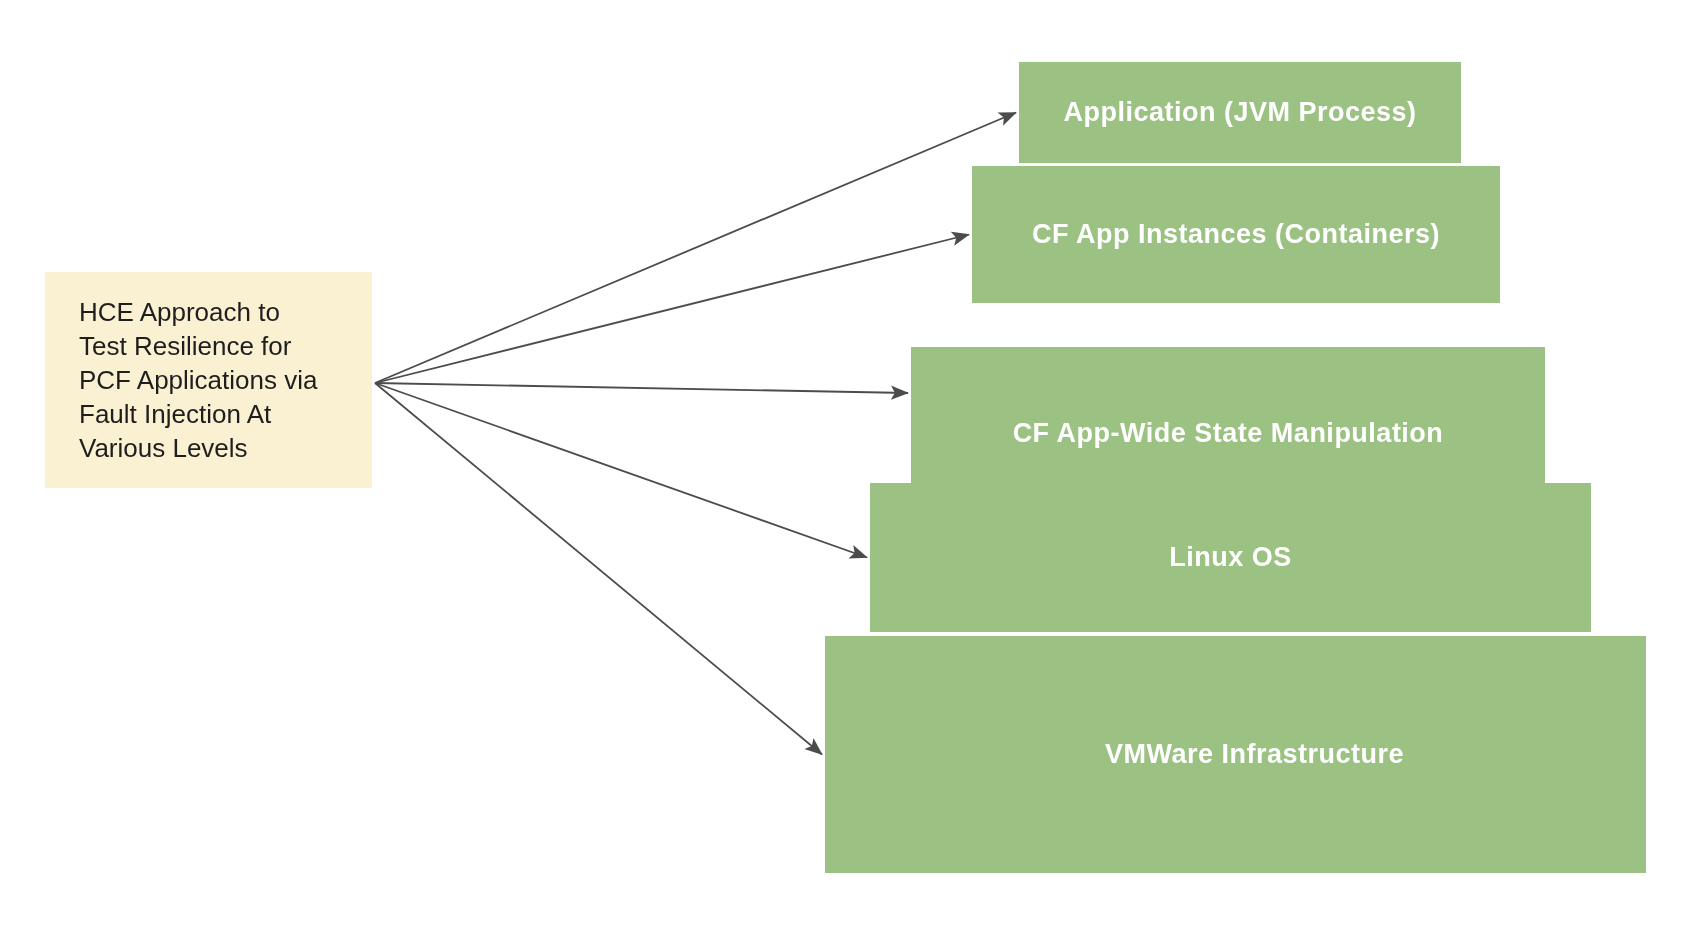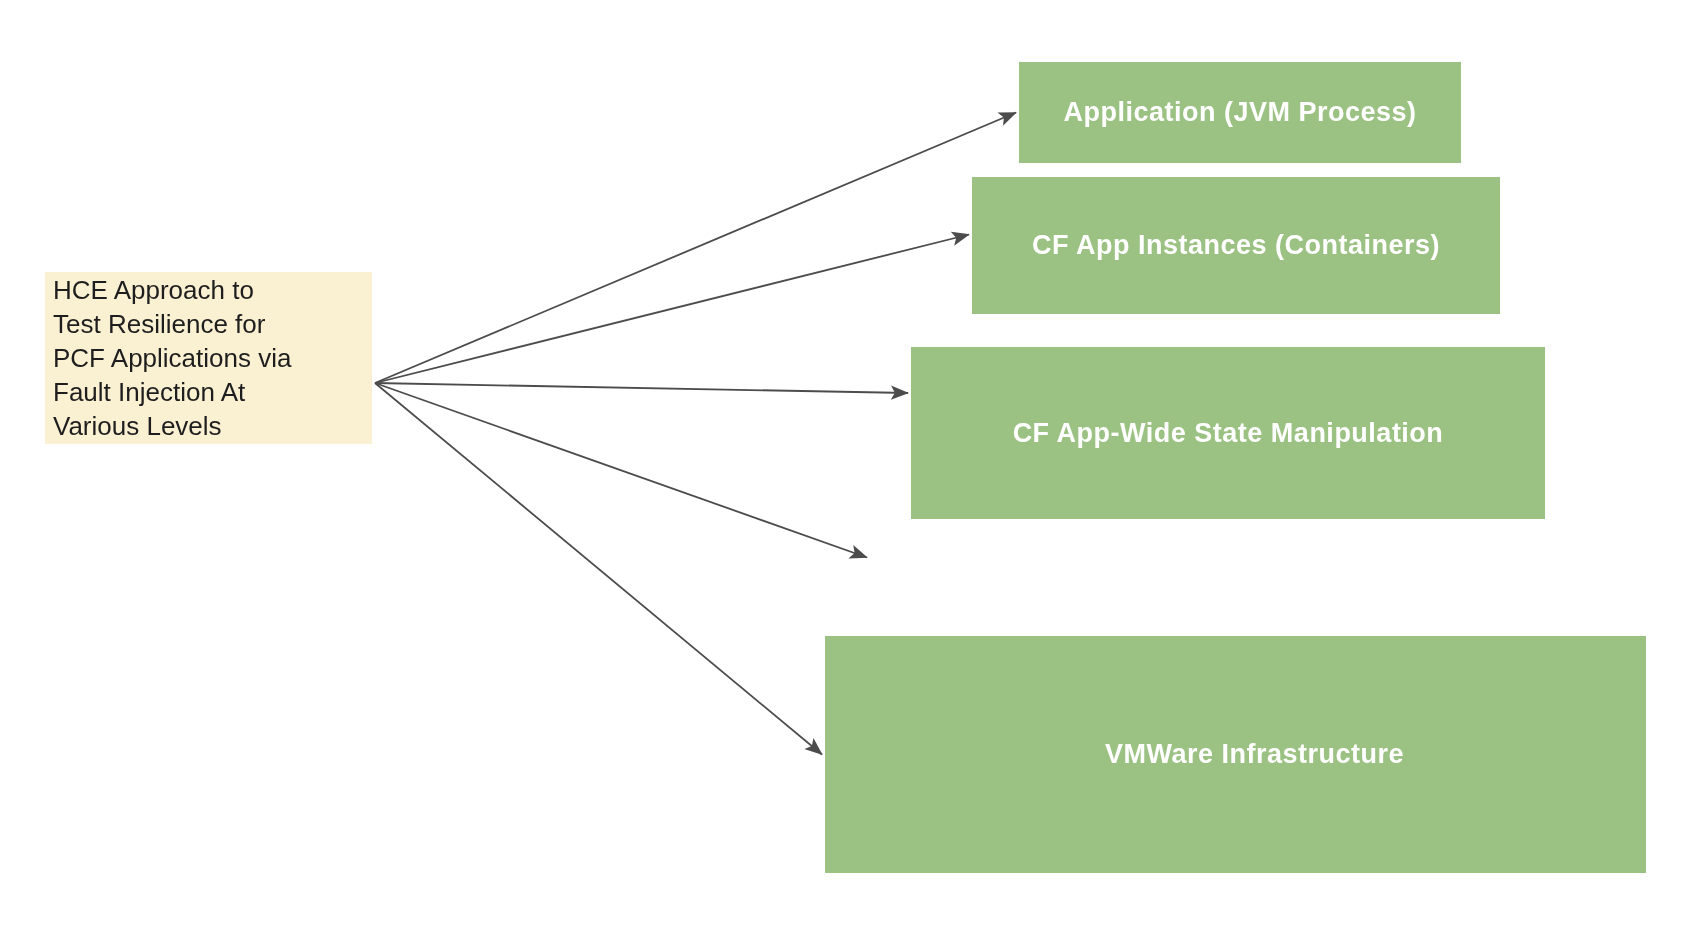--- a/index.html
+++ b/index.html
@@ -13,25 +13,25 @@
     position: relative;
     width: 1695px;
     height: 926px;
     overflow: hidden;
   }
   .source-box {
     position: absolute;
     left: 45px;
     top: 272px;
     width: 327px;
-    height: 172px;
+    height: 216px;
     display: flex;
     align-items: center;
     box-sizing: border-box;
-    padding-left: 8px;
+    padding-left: 34px;
     padding-right: 6px;
   }
   .source-text {
     font-size: 26px;
     line-height: 34px;
     white-space: pre-line;
     font-weight: 400;
   }
   .arrows {
     position: absolute;
@@ -86,24 +86,27 @@
       <line x1="375" y1="383" x2="969" y2="234.5" stroke="#4C4C4C" stroke-width="1.8" marker-end="url(#arrowhead)"></line>
       <line x1="375" y1="383" x2="908" y2="393" stroke="#4C4C4C" stroke-width="1.8" marker-end="url(#arrowhead)"></line>
       <line x1="375" y1="383" x2="867" y2="557.5" stroke="#4C4C4C" stroke-width="1.8" marker-end="url(#arrowhead)"></line>
       <line x1="375" y1="383" x2="822" y2="754.5" stroke="#4C4C4C" stroke-width="1.8" marker-end="url(#arrowhead)"></line>
     </svg>
 
   <div class="levels">
       <div class="level" style="left: 1019px; top: 62px; width: 442px; height: 101px; background: rgb(156, 194, 131);">
         <span class="level-label" style="color: rgb(255, 255, 255);">Application (JVM Process)</span>
       </div>
-      <div class="level" style="left: 972px; top: 166px; width: 528px; height: 137px; background: rgb(156, 194, 131); margin-top: 11px;">
+      <div class="level" style="left: 972px; top: 166px; width: 528px; height: 137px; background: rgb(156, 194, 131);">
         <span class="level-label" style="color: rgb(255, 255, 255);">CF App Instances (Containers)</span>
       </div>
       <div class="level" style="left: 911px; top: 307px; width: 634px; height: 172px; background: rgb(156, 194, 131); margin-top: 40px;">
         <span class="level-label" style="color: rgb(255, 255, 255);">CF App-Wide State Manipulation</span>
+      </div>
+      <div class="level" style="left: 870px; top: 483px; width: 721px; height: 149px; background: rgb(156, 194, 131);">
+        <span class="level-label" style="color: rgb(255, 255, 255);">Linux OS</span>
       </div>
       <div class="level" style="left: 825px; top: 636px; width: 821px; height: 237px; background: rgb(156, 194, 131);">
         <span class="level-label" style="color: rgb(255, 255, 255); margin-left: 38px;">VMWare Infrastructure</span>
       </div>
     </div>
 
 </div>
 
 </body></html>

